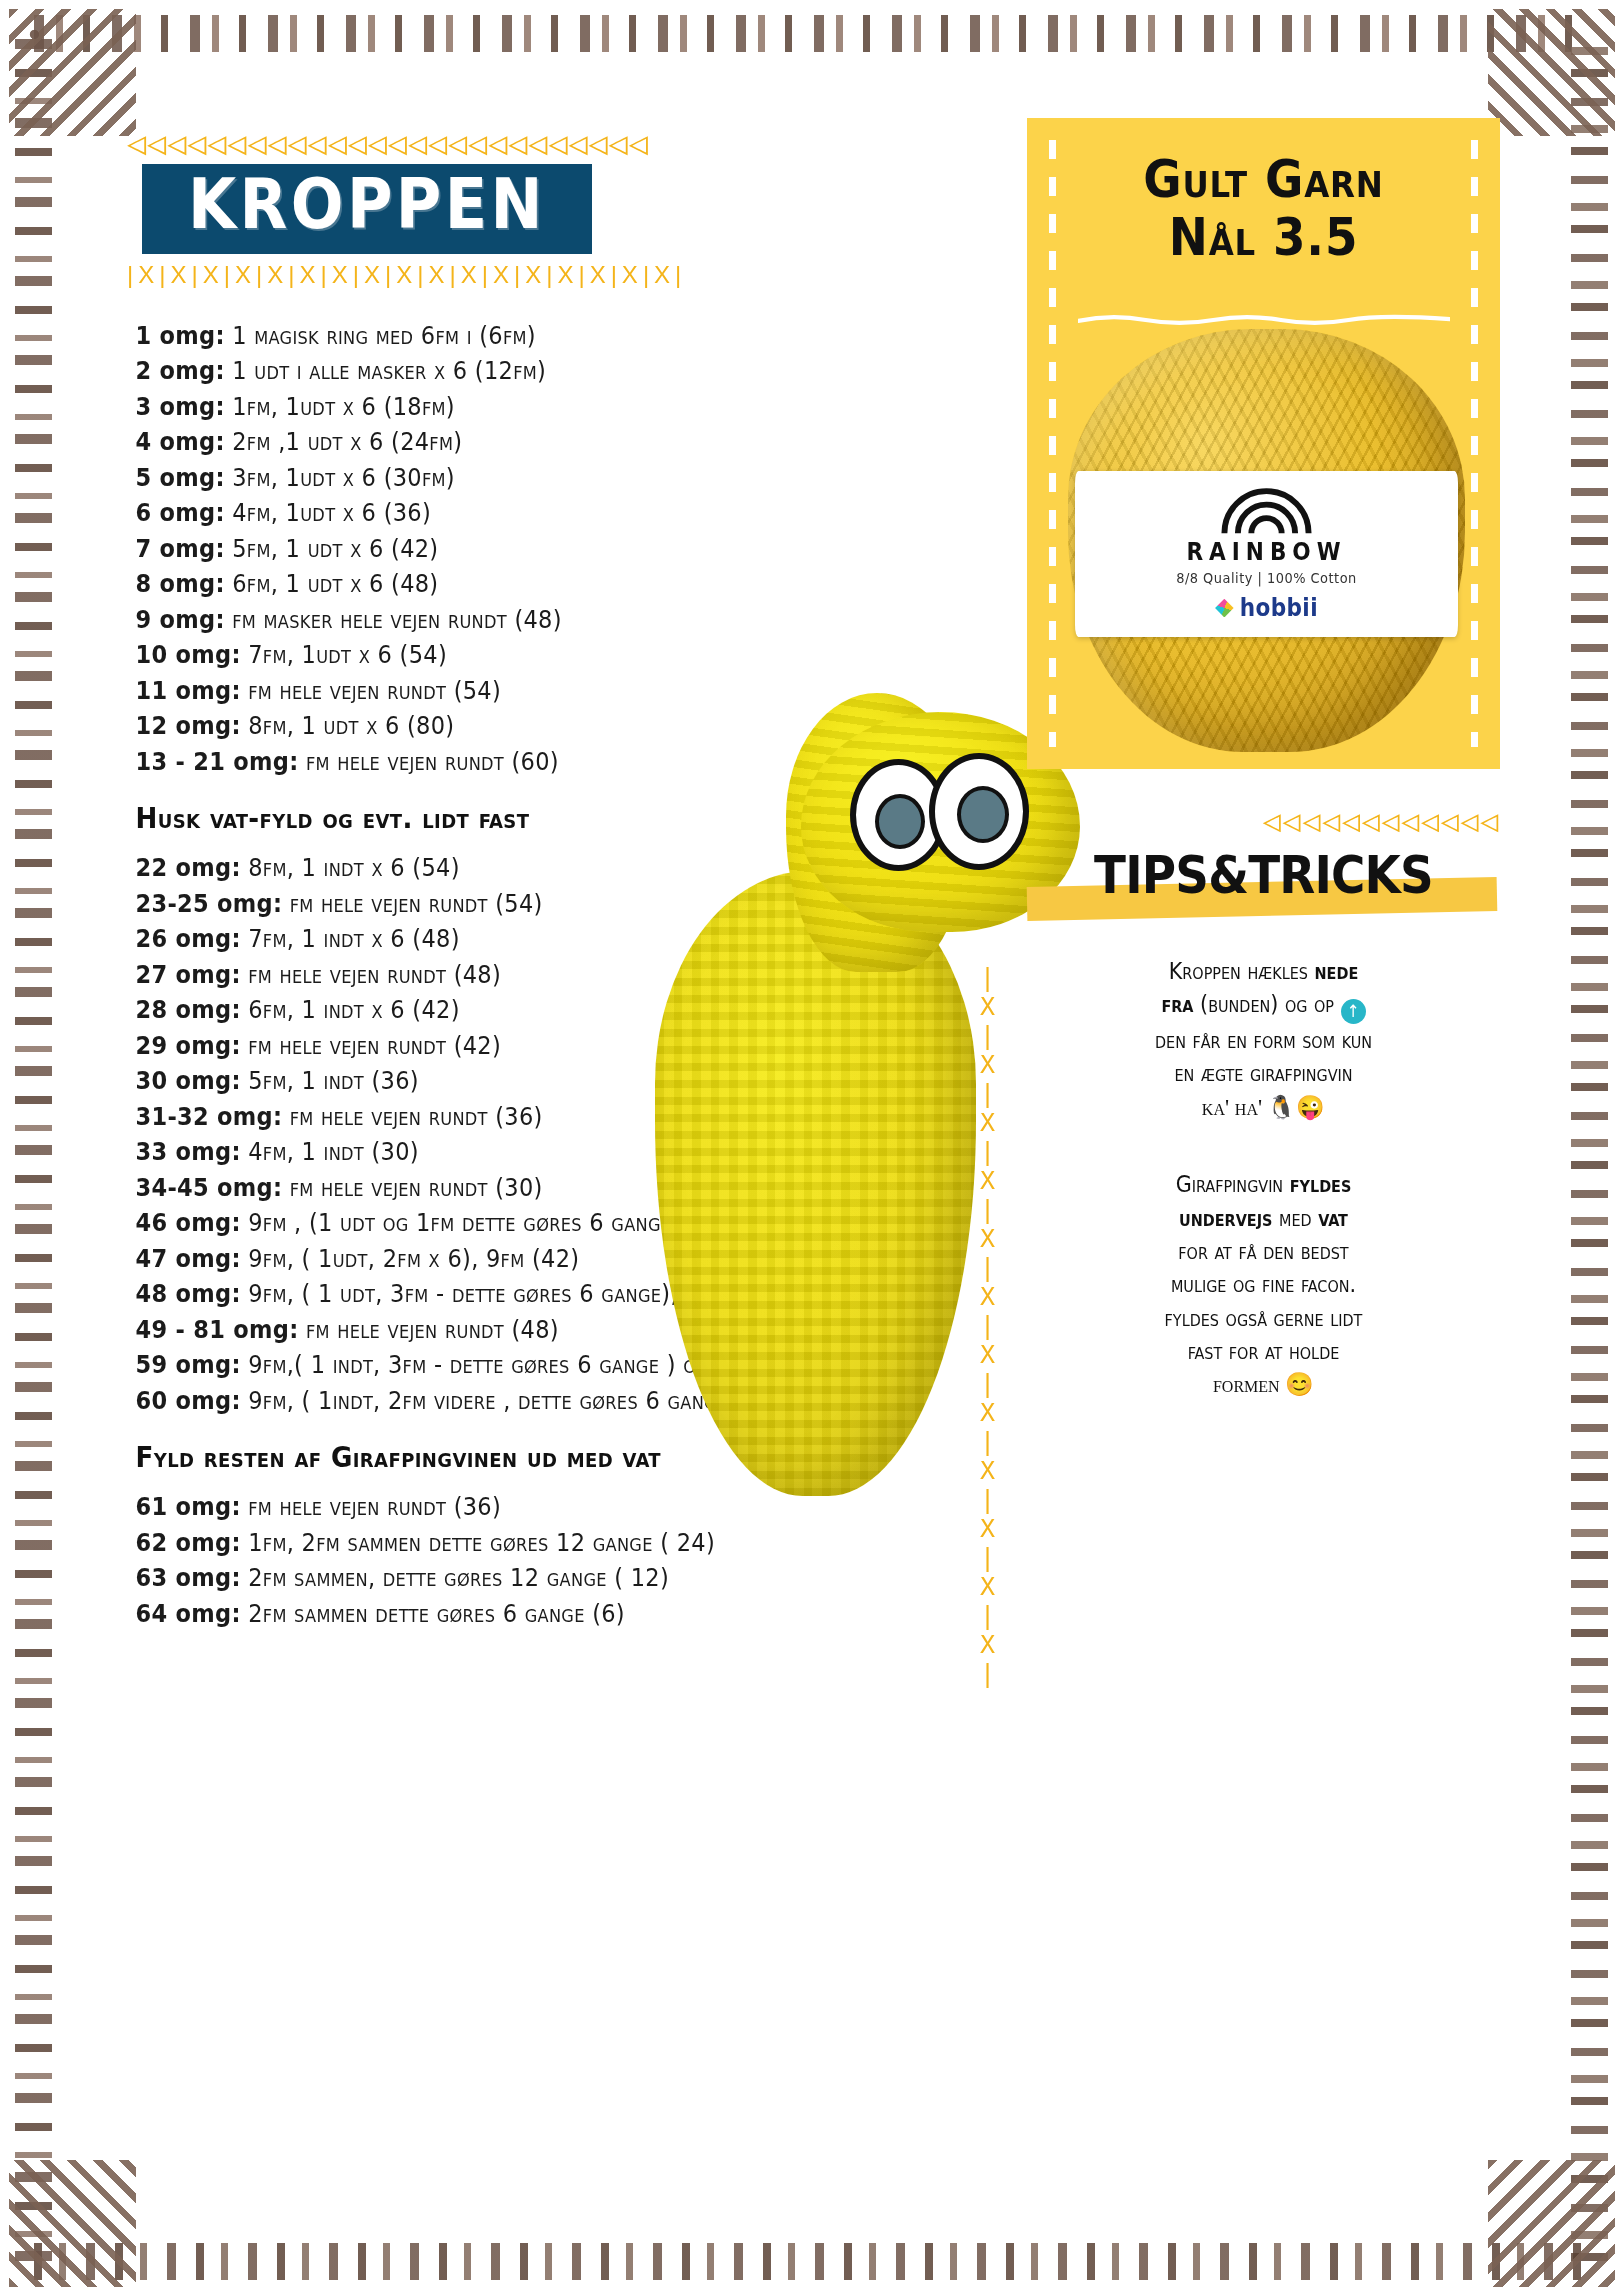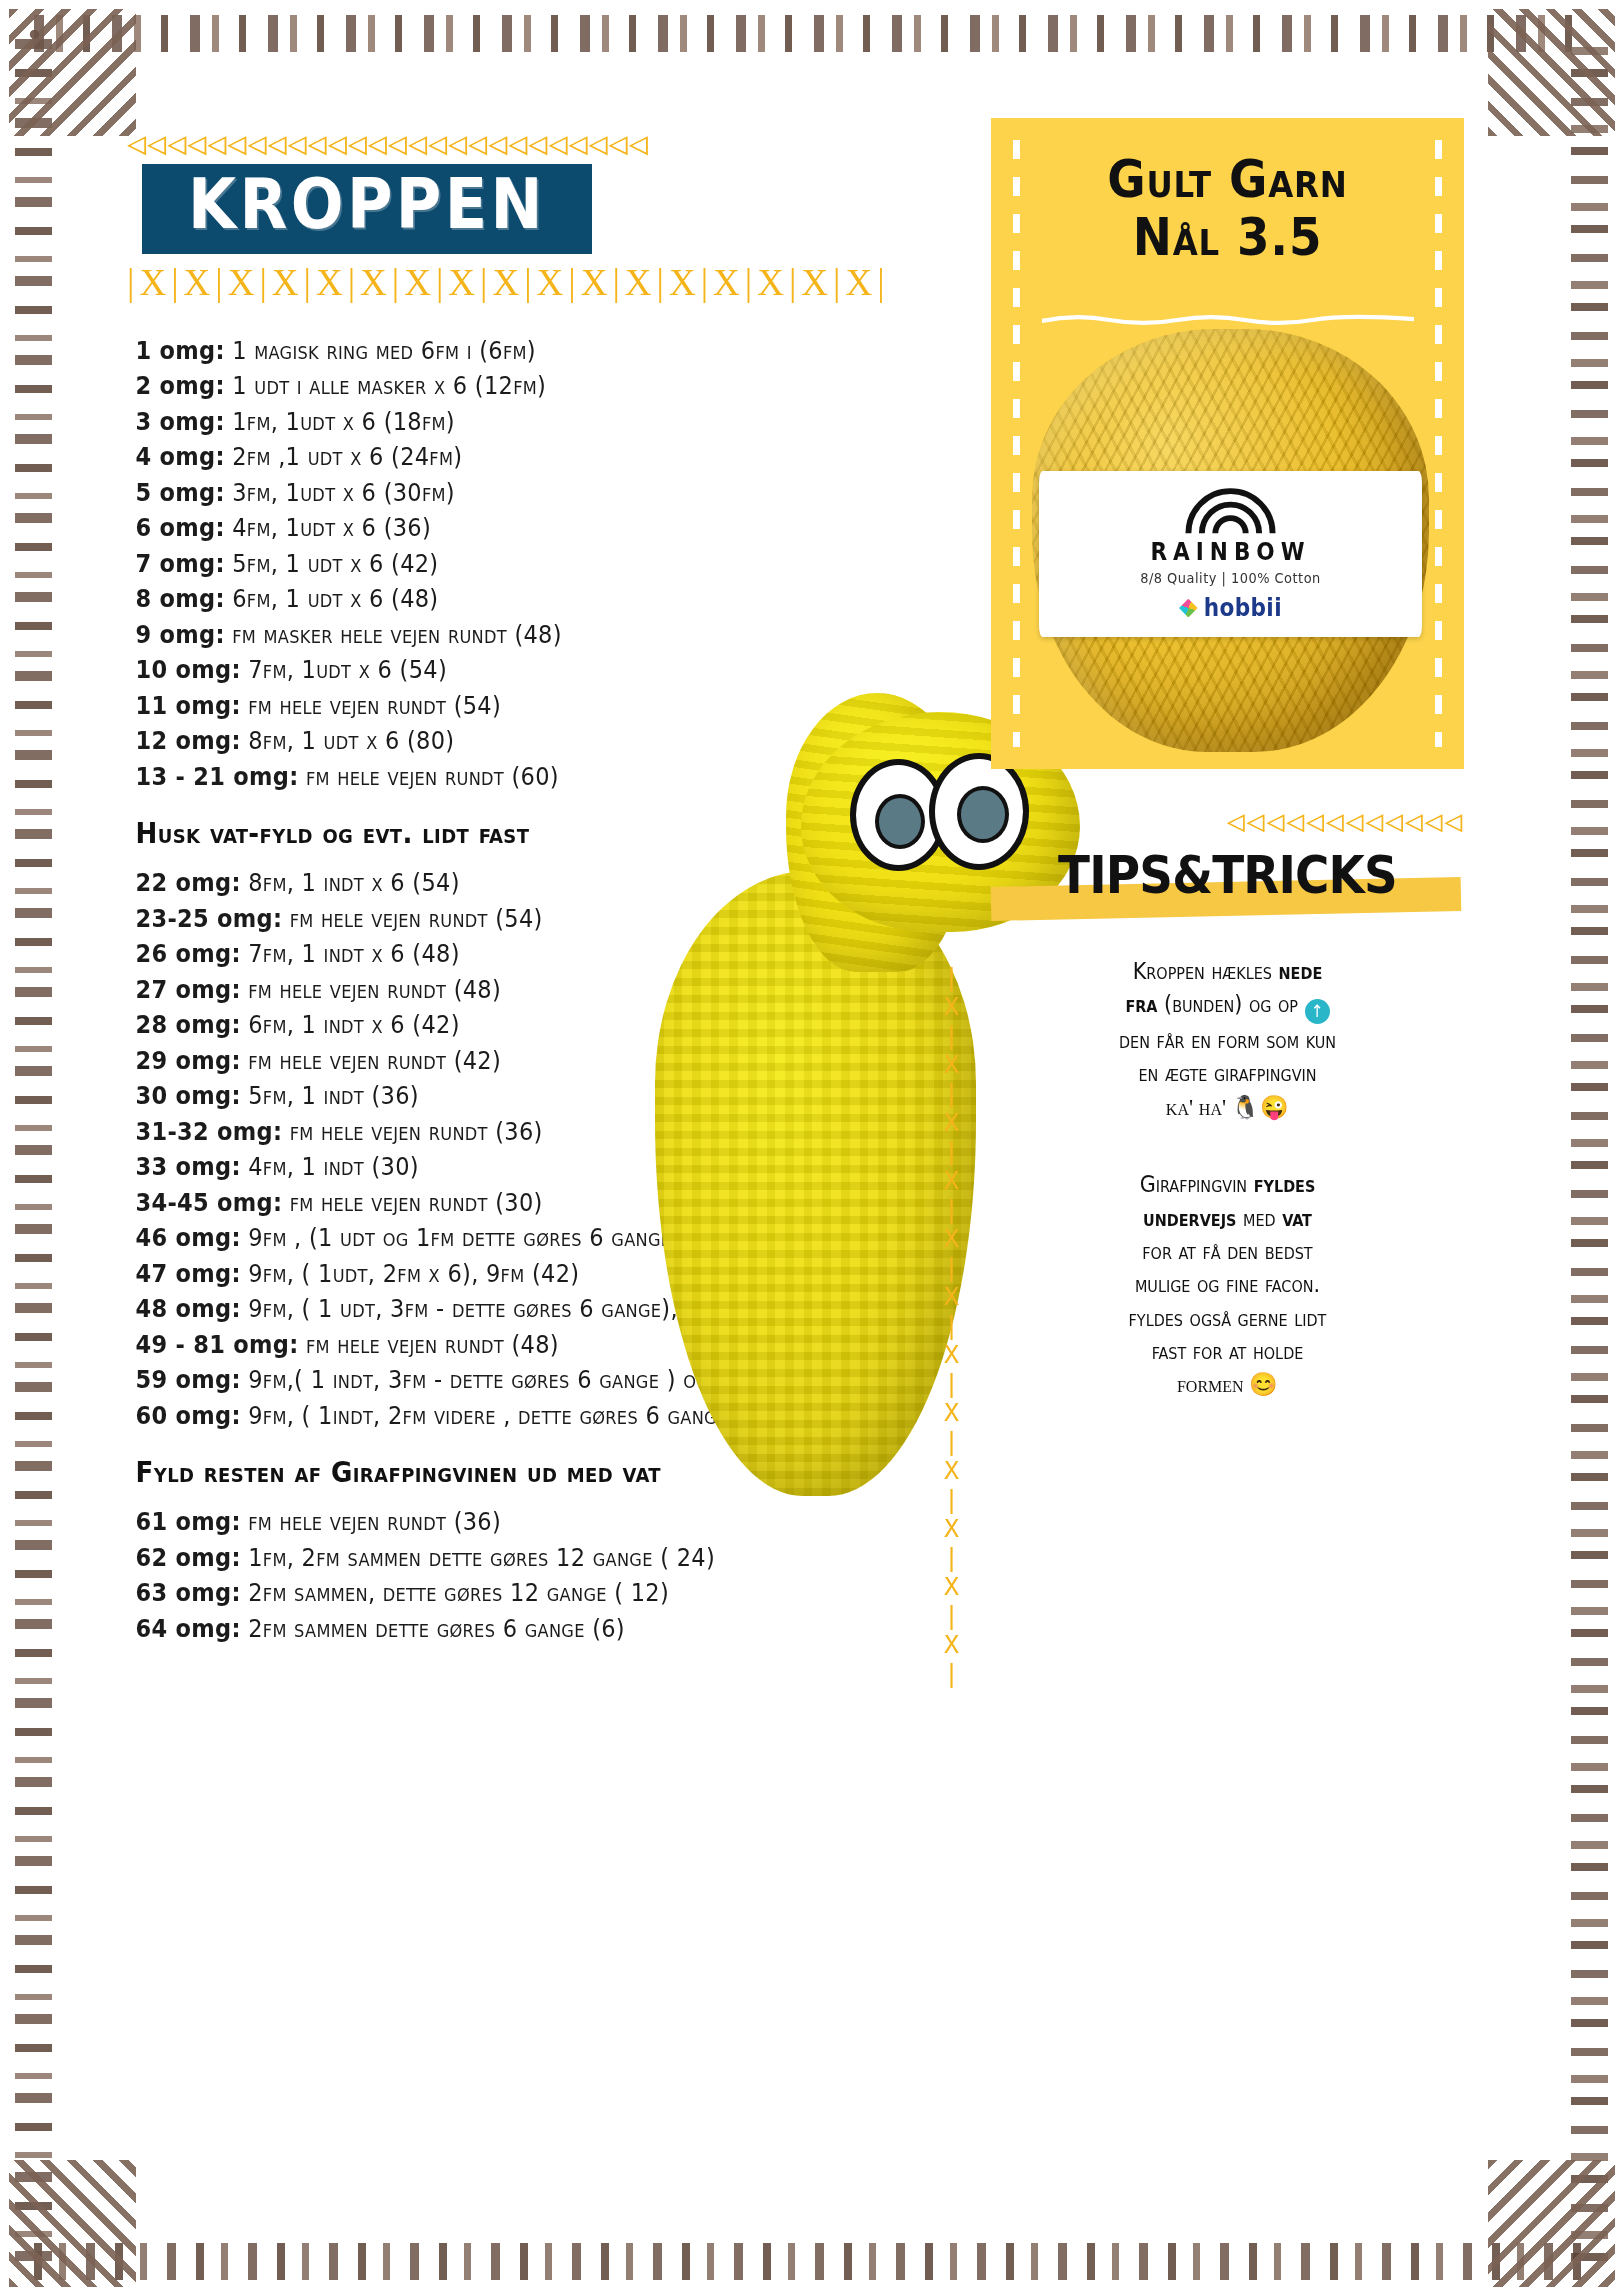--- a/index.html
+++ b/index.html
@@ -34,32 +34,32 @@
   .corner.tr{top:8.5px;right:8.5px;background:
      repeating-linear-gradient(45deg,#7a6153 0 6.8px,transparent 6.8px 18.6px);}
   .corner.bl{bottom:8.5px;left:8.5px;background:
      repeating-linear-gradient(45deg,#7a6153 0 6.8px,transparent 6.8px 18.6px);}
   .corner.br{bottom:8.5px;right:8.5px;background:
      repeating-linear-gradient(135deg,#7a6153 0 6.8px,transparent 6.8px 18.6px);}
 
   
   .page{position:absolute;inset:0;padding:0;}
   .left-col{position:absolute;left:127px;top:127px;width:896px;}
-  .right-col{position:absolute;left:991px;top:118px;width:473px;}
+  .right-col{position:absolute;left:1027px;top:118px;width:473px;}
 
   
   .zigzag-row{font-family:"DejaVu Sans Mono",monospace;color:#F4B41A;font-size:32px;letter-spacing:0.8px;line-height:1;white-space:nowrap;overflow:hidden;}
   .title-band{background:#0c4a6e;display:inline-block;padding:0 46px 10px 46px;margin:5px 0 3.4px 15px;}
   .title-band h1{
      margin:0;color:#fff;font-size:69px;letter-spacing:3.4px;
      font-family:"DejaVu Sans Condensed","DejaVu Sans",sans-serif;
      font-weight:bold;font-stretch:condensed;
      text-shadow:1.7px 1.7px 0 rgba(255,255,255,.25);
   }
-  .xrow{font-family:Liberation Serif, serif;color:#F4B41A;font-size:37px;letter-spacing:5px;margin-top:3.4px;white-space:nowrap;overflow:hidden;}
+  .xrow{font-family:Liberation Sans, sans-serif;color:#F4B41A;font-size:24px;letter-spacing:5px;margin-top:3.4px;white-space:nowrap;overflow:hidden;}
 
   
   .rows{margin:29px 0 0 8.5px;}
   .prow{font-size:25px;color:#1b1b1b;line-height:1.42;letter-spacing:0.3px;}
   .prow .lbl{font-weight:bold;}
   .prow .txt{font-variant:small-caps;}
   .section-note{font-size:29px;font-weight:bold;letter-spacing:0.4px;margin:22px 0 15px 8.5px;color:#111;font-variant:small-caps;}
 
   
   .yarn-card{position:relative;width:473px;height:651px;background:#FCD34A;overflow:hidden;}

